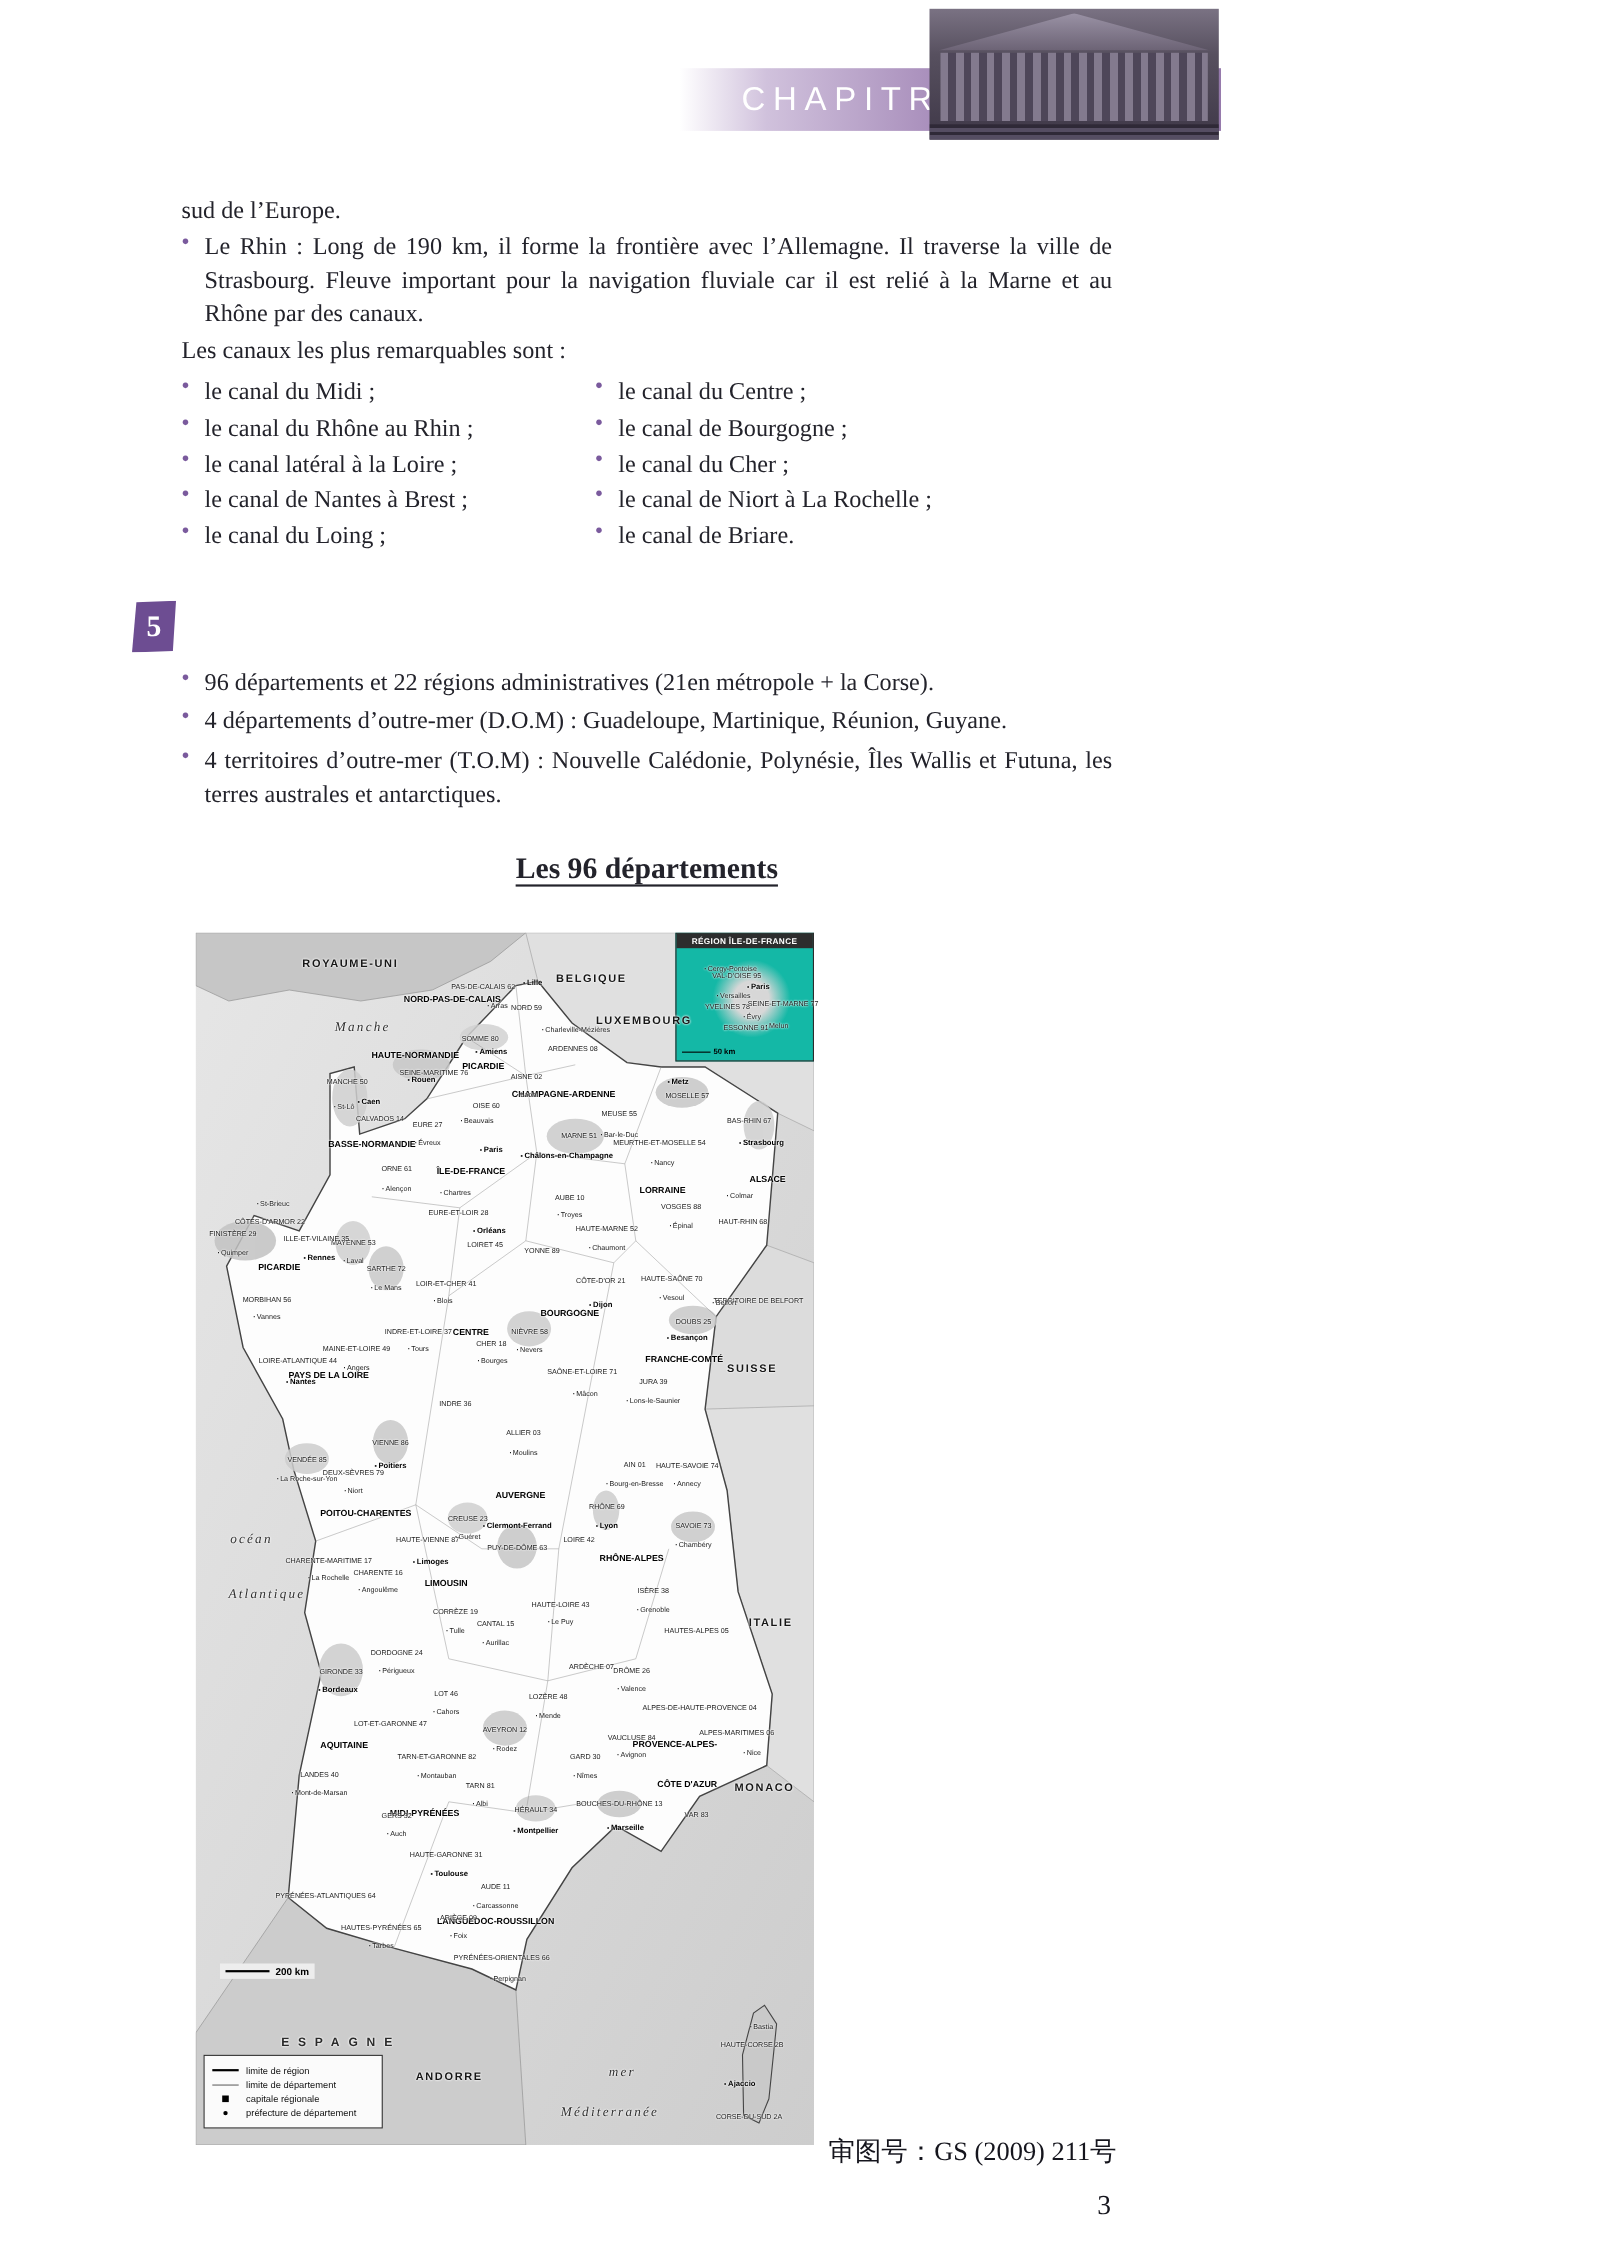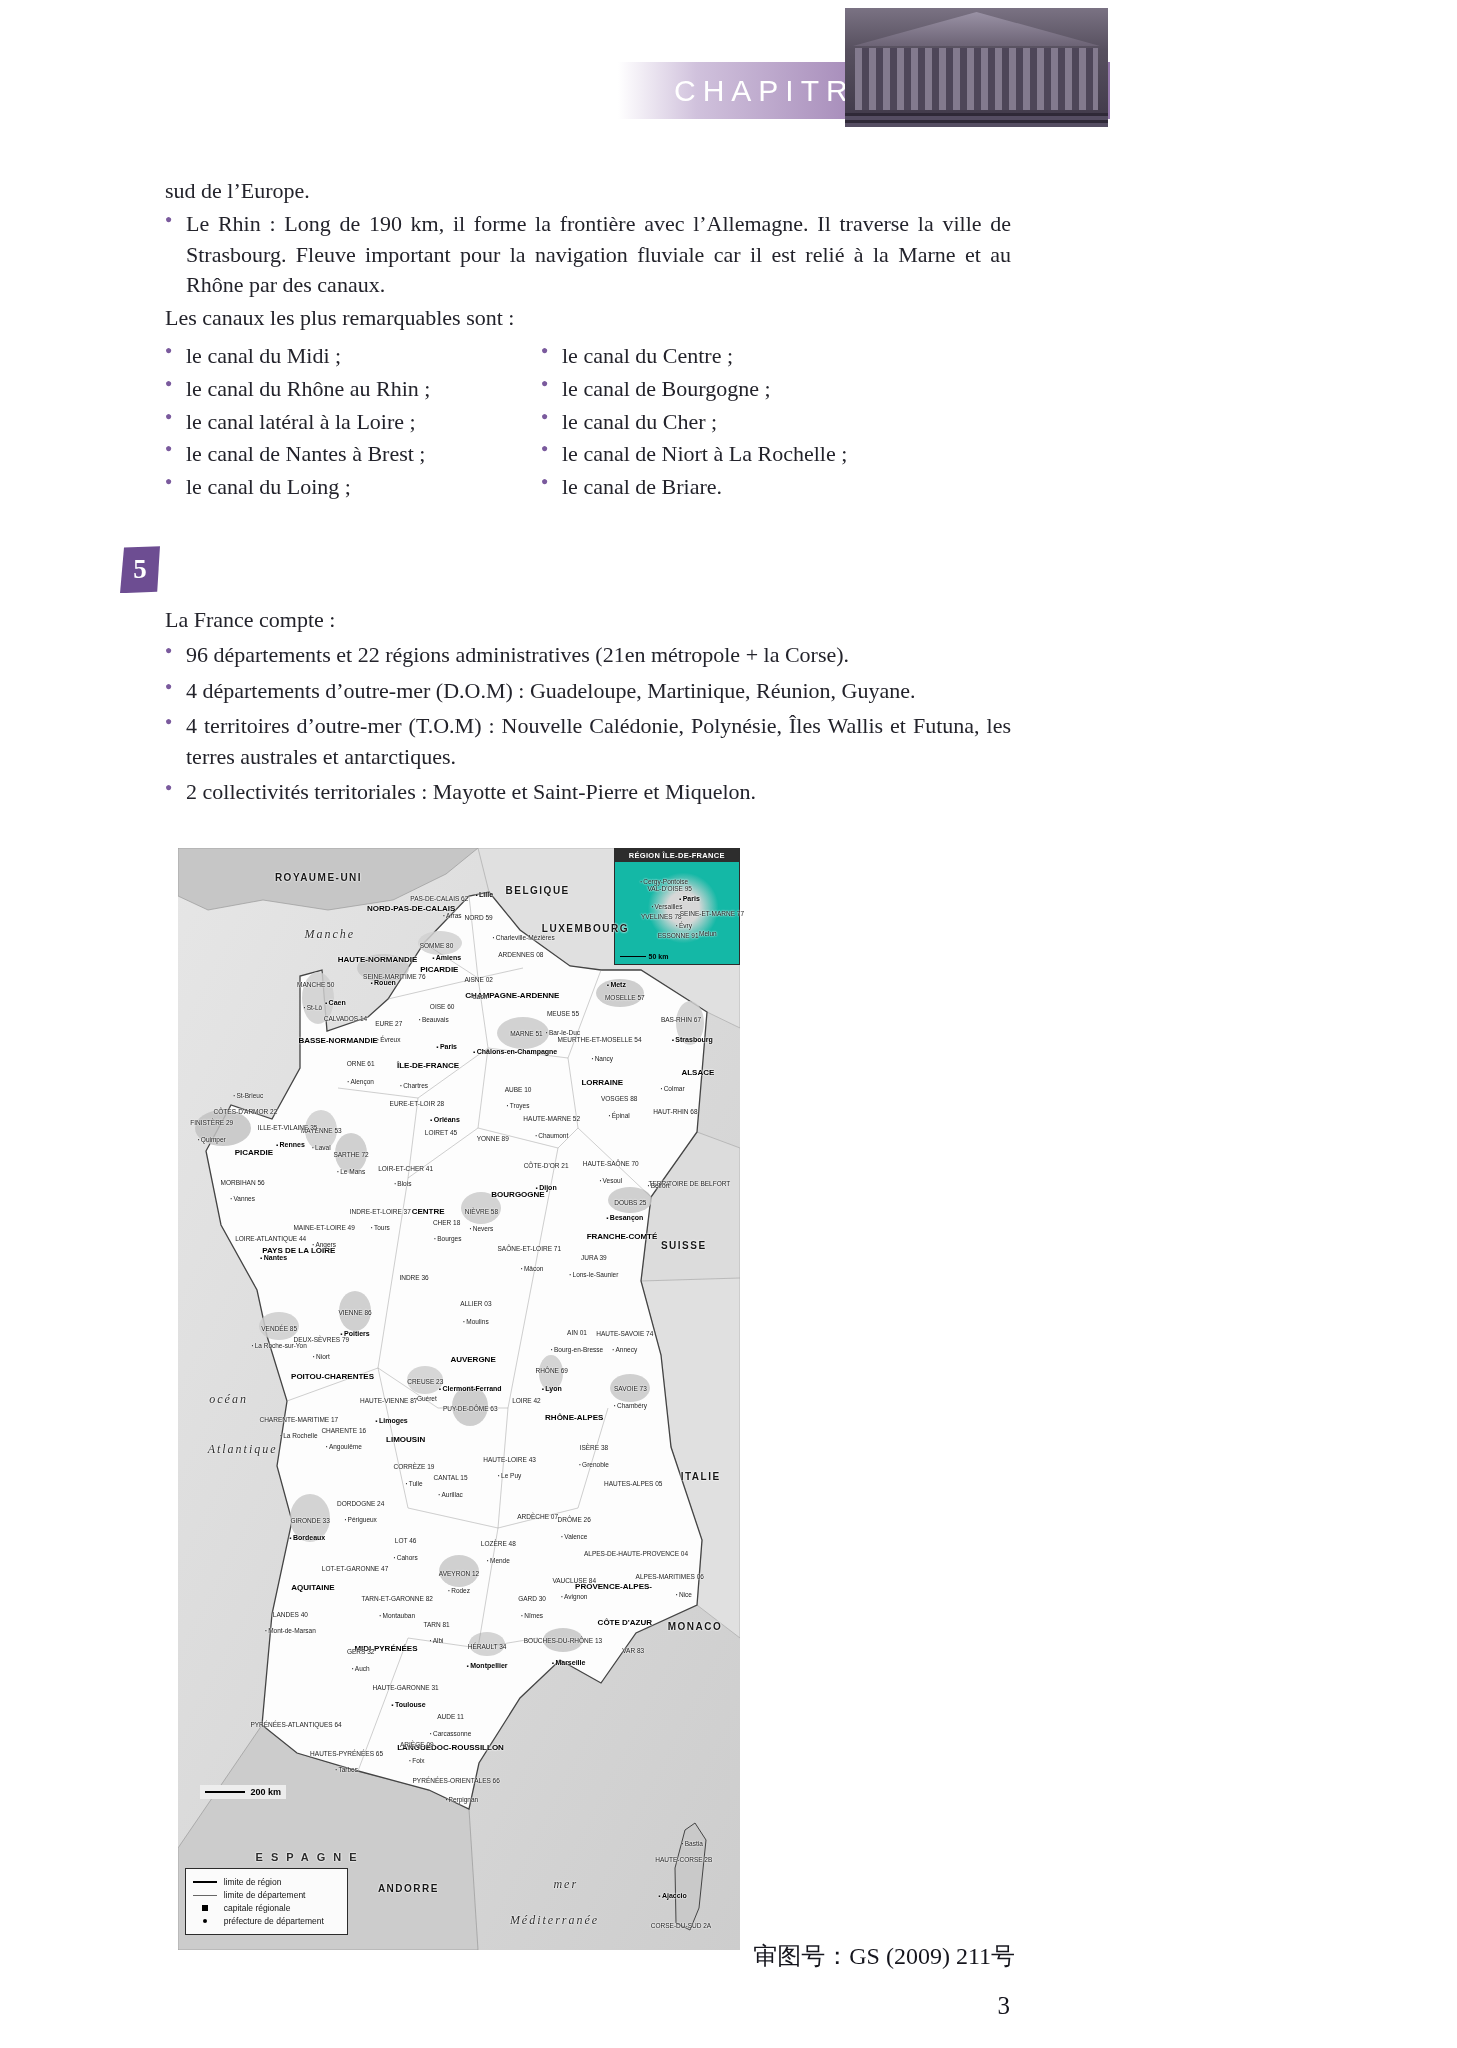--- a/index.html
+++ b/index.html
@@ -125,27 +125,25 @@
         <li>le canal du Cher ;</li>
         <li>le canal de Niort à La Rochelle ;</li>
         <li>le canal de Briare.</li>
       </ul>
     </div>
 
     <div class="section-head">
       <span class="section-num">5</span>
     </div>
 
-    <p class="lead">La France compte :</p>
 
     <ul class="blist sec-bullets">
       <li>96 départements et 22 régions administratives (21en métropole + la Corse).</li>
       <li>4 départements d’outre-mer (D.O.M) : Guadeloupe, Martinique, Réunion, Guyane.</li>
       <li>4 territoires d’outre-mer (T.O.M) : Nouvelle Calédonie, Polynésie, Îles Wallis et Futuna, les terres australes et antarctiques.</li>
-      <li>2 collectivités territoriales : Mayotte et Saint-Pierre et Miquelon.</li>
     </ul>
 
     <h3 class="map-title">Les 96 départements</h3>
   </div>
 
   <div class="map">
     <svg viewBox="0 0 562 1102" preserveAspectRatio="none">
       <defs>
         <linearGradient id="gsea" x1="0" y1="0" x2="1" y2="1">
           <stop offset="0" stop-color="#e6e6e6"></stop>

